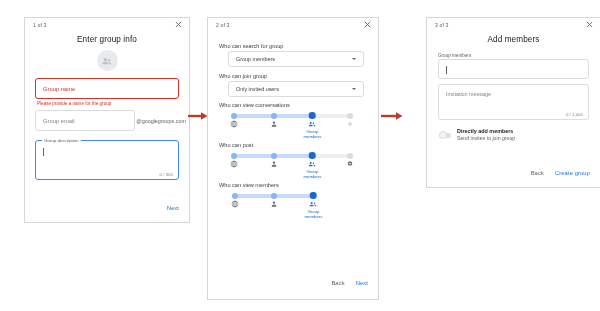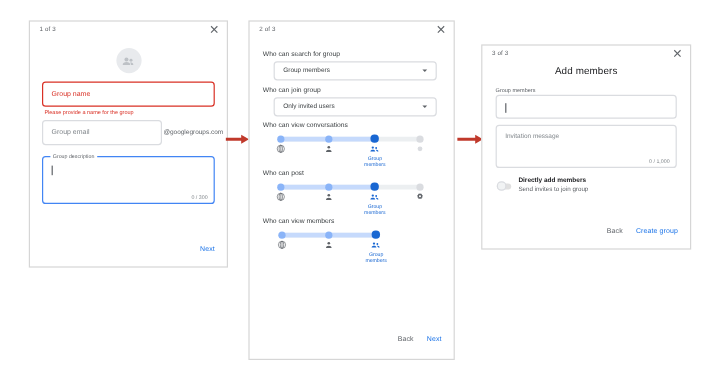--- a/index.html
+++ b/index.html
@@ -23,21 +23,21 @@
 
   
   .card {
     position: absolute;
     background: #ffffff;
     border: 1px solid #d6d6d6;
     box-sizing: border-box;
   }
   #card-1 { left: 24px;  top: 17px;  width: 166px; height: 206px; }
   #card-2 { left: 207px; top: 17px;  width: 172px; height: 283px; }
-  #card-3 { left: 401px; top: 17px;  width: 175px; height: 171px; margin-top: 20px; }
+  #card-3 { left: 426px; top: 17px;  width: 175px; height: 171px; }
 
   .card-head {
     position: relative;
     height: 16px;
   }
   .step-label {
     position: absolute;
     left: 8px;
     top: 4px;
     font-size: 5.2px;
@@ -348,20 +348,21 @@
     <div class="card-head">
       <div class="step-label">1 of 3</div>
       <div class="close-icon">
         <svg viewBox="0 0 24 24" fill="none" stroke="currentColor" stroke-width="2.4">
           <line x1="5" y1="5" x2="19" y2="19"></line>
             <line x1="19" y1="5" x2="5" y2="19"></line>
         </svg>
       </div>
     </div>
 
+    <div class="card-title">Enter group info</div>
 
     <div class="avatar">
       <svg viewBox="0 0 24 24" fill="currentColor">
         <circle cx="9" cy="9.5" r="3.1"></circle>
         <circle cx="16" cy="10.5" r="2.3"></circle>
         <path d="M3.2 17.8c0-2.9 2.6-4.4 5.8-4.4s5.8 1.5 5.8 4.4z"></path>
         <path d="M15 13.8c2.6.1 4.6 1.4 4.6 3.6v.4H16z"></path>
       </svg>
     </div>
 

